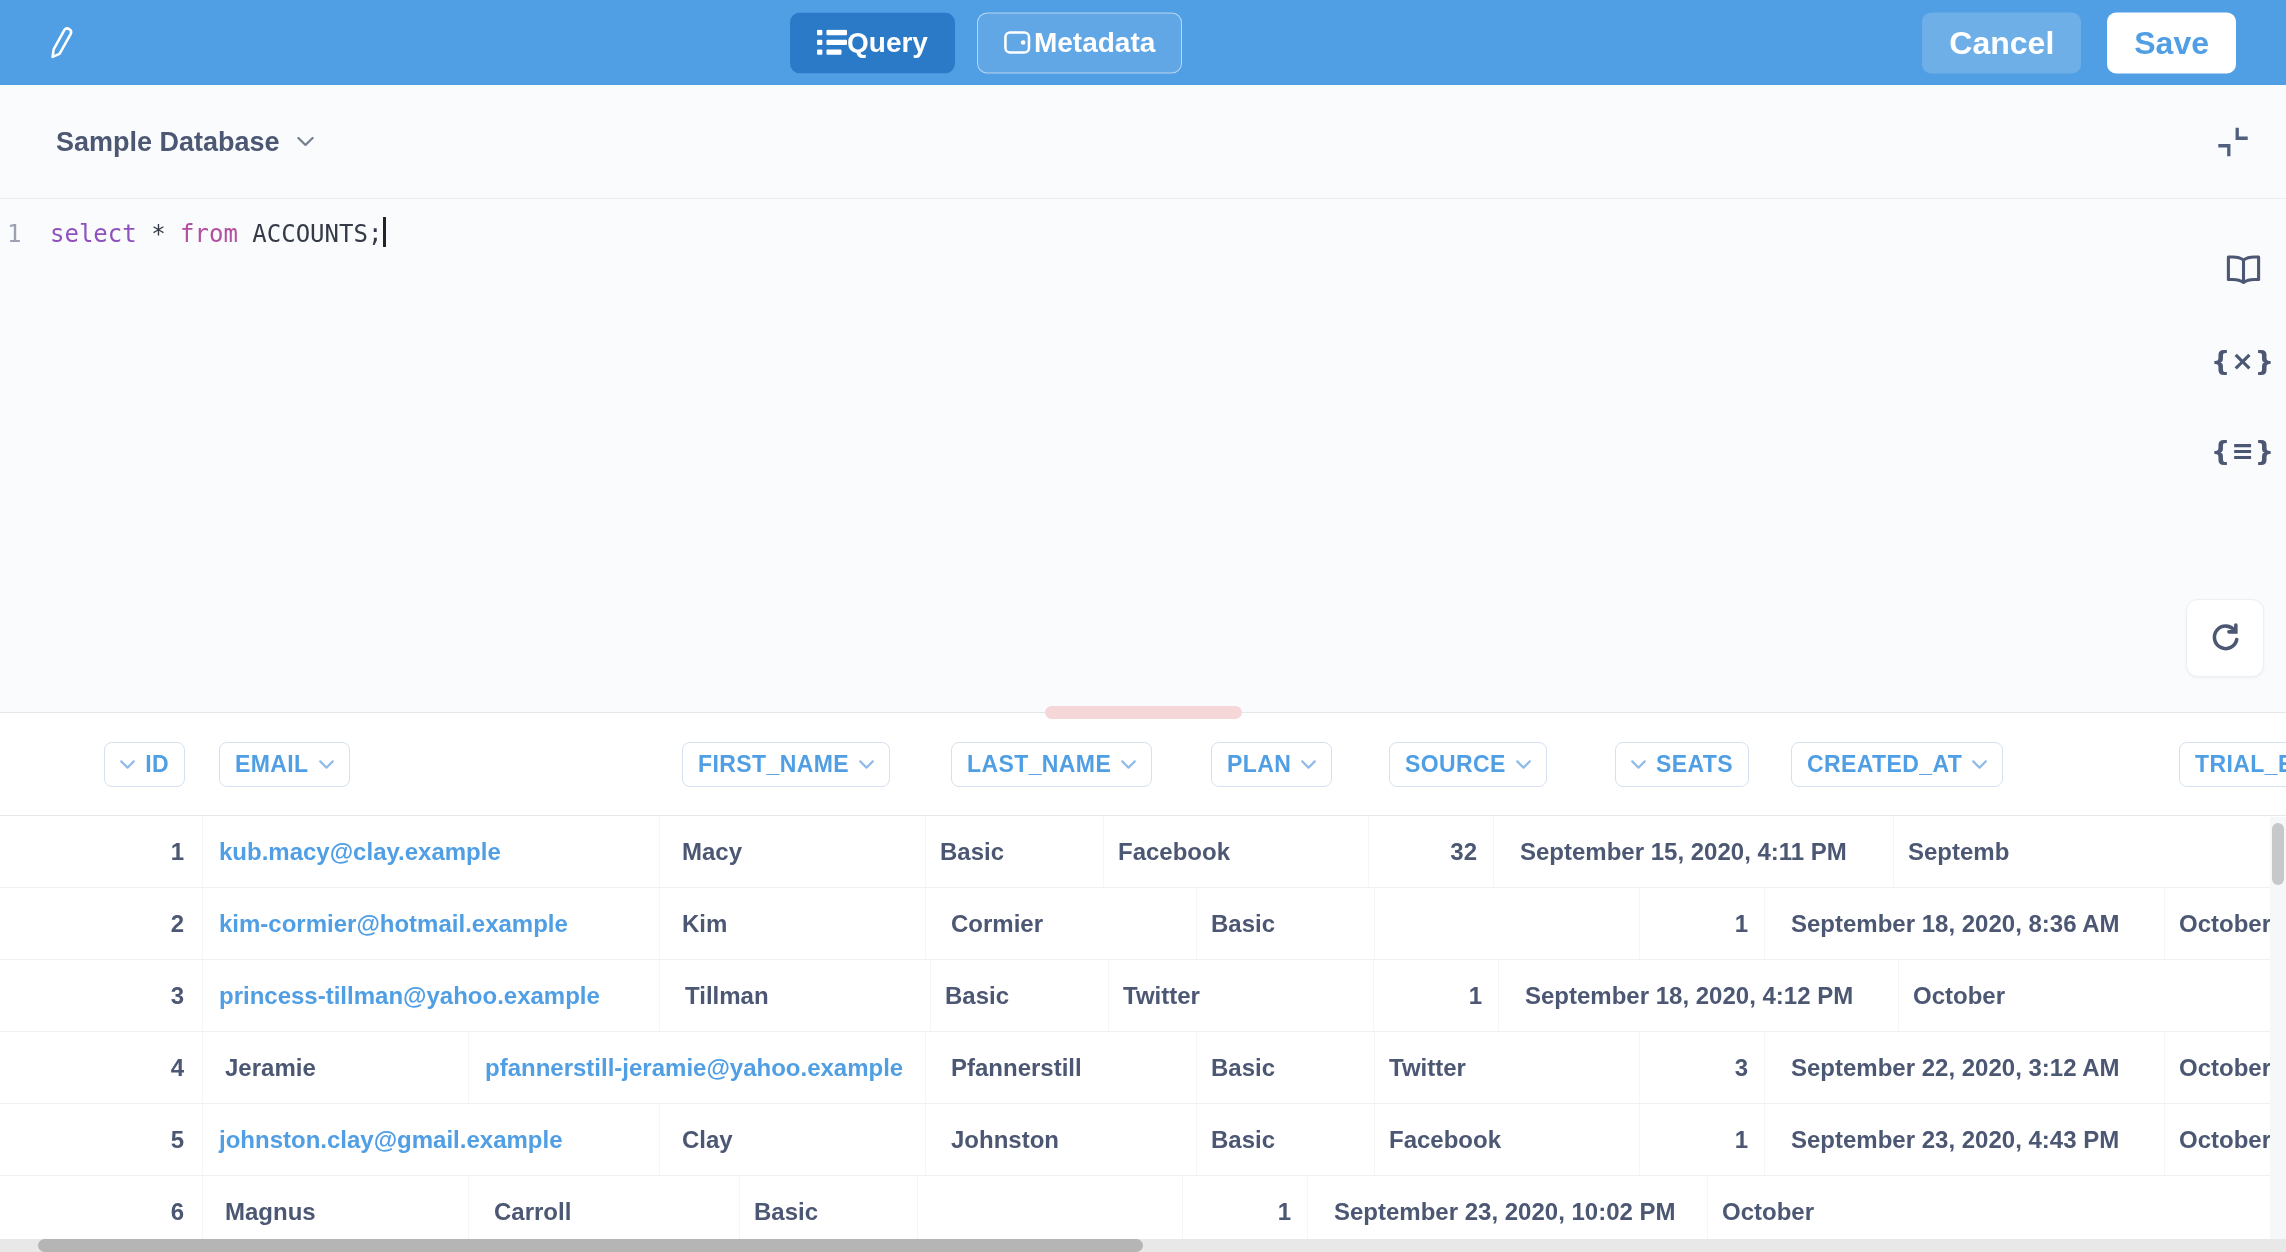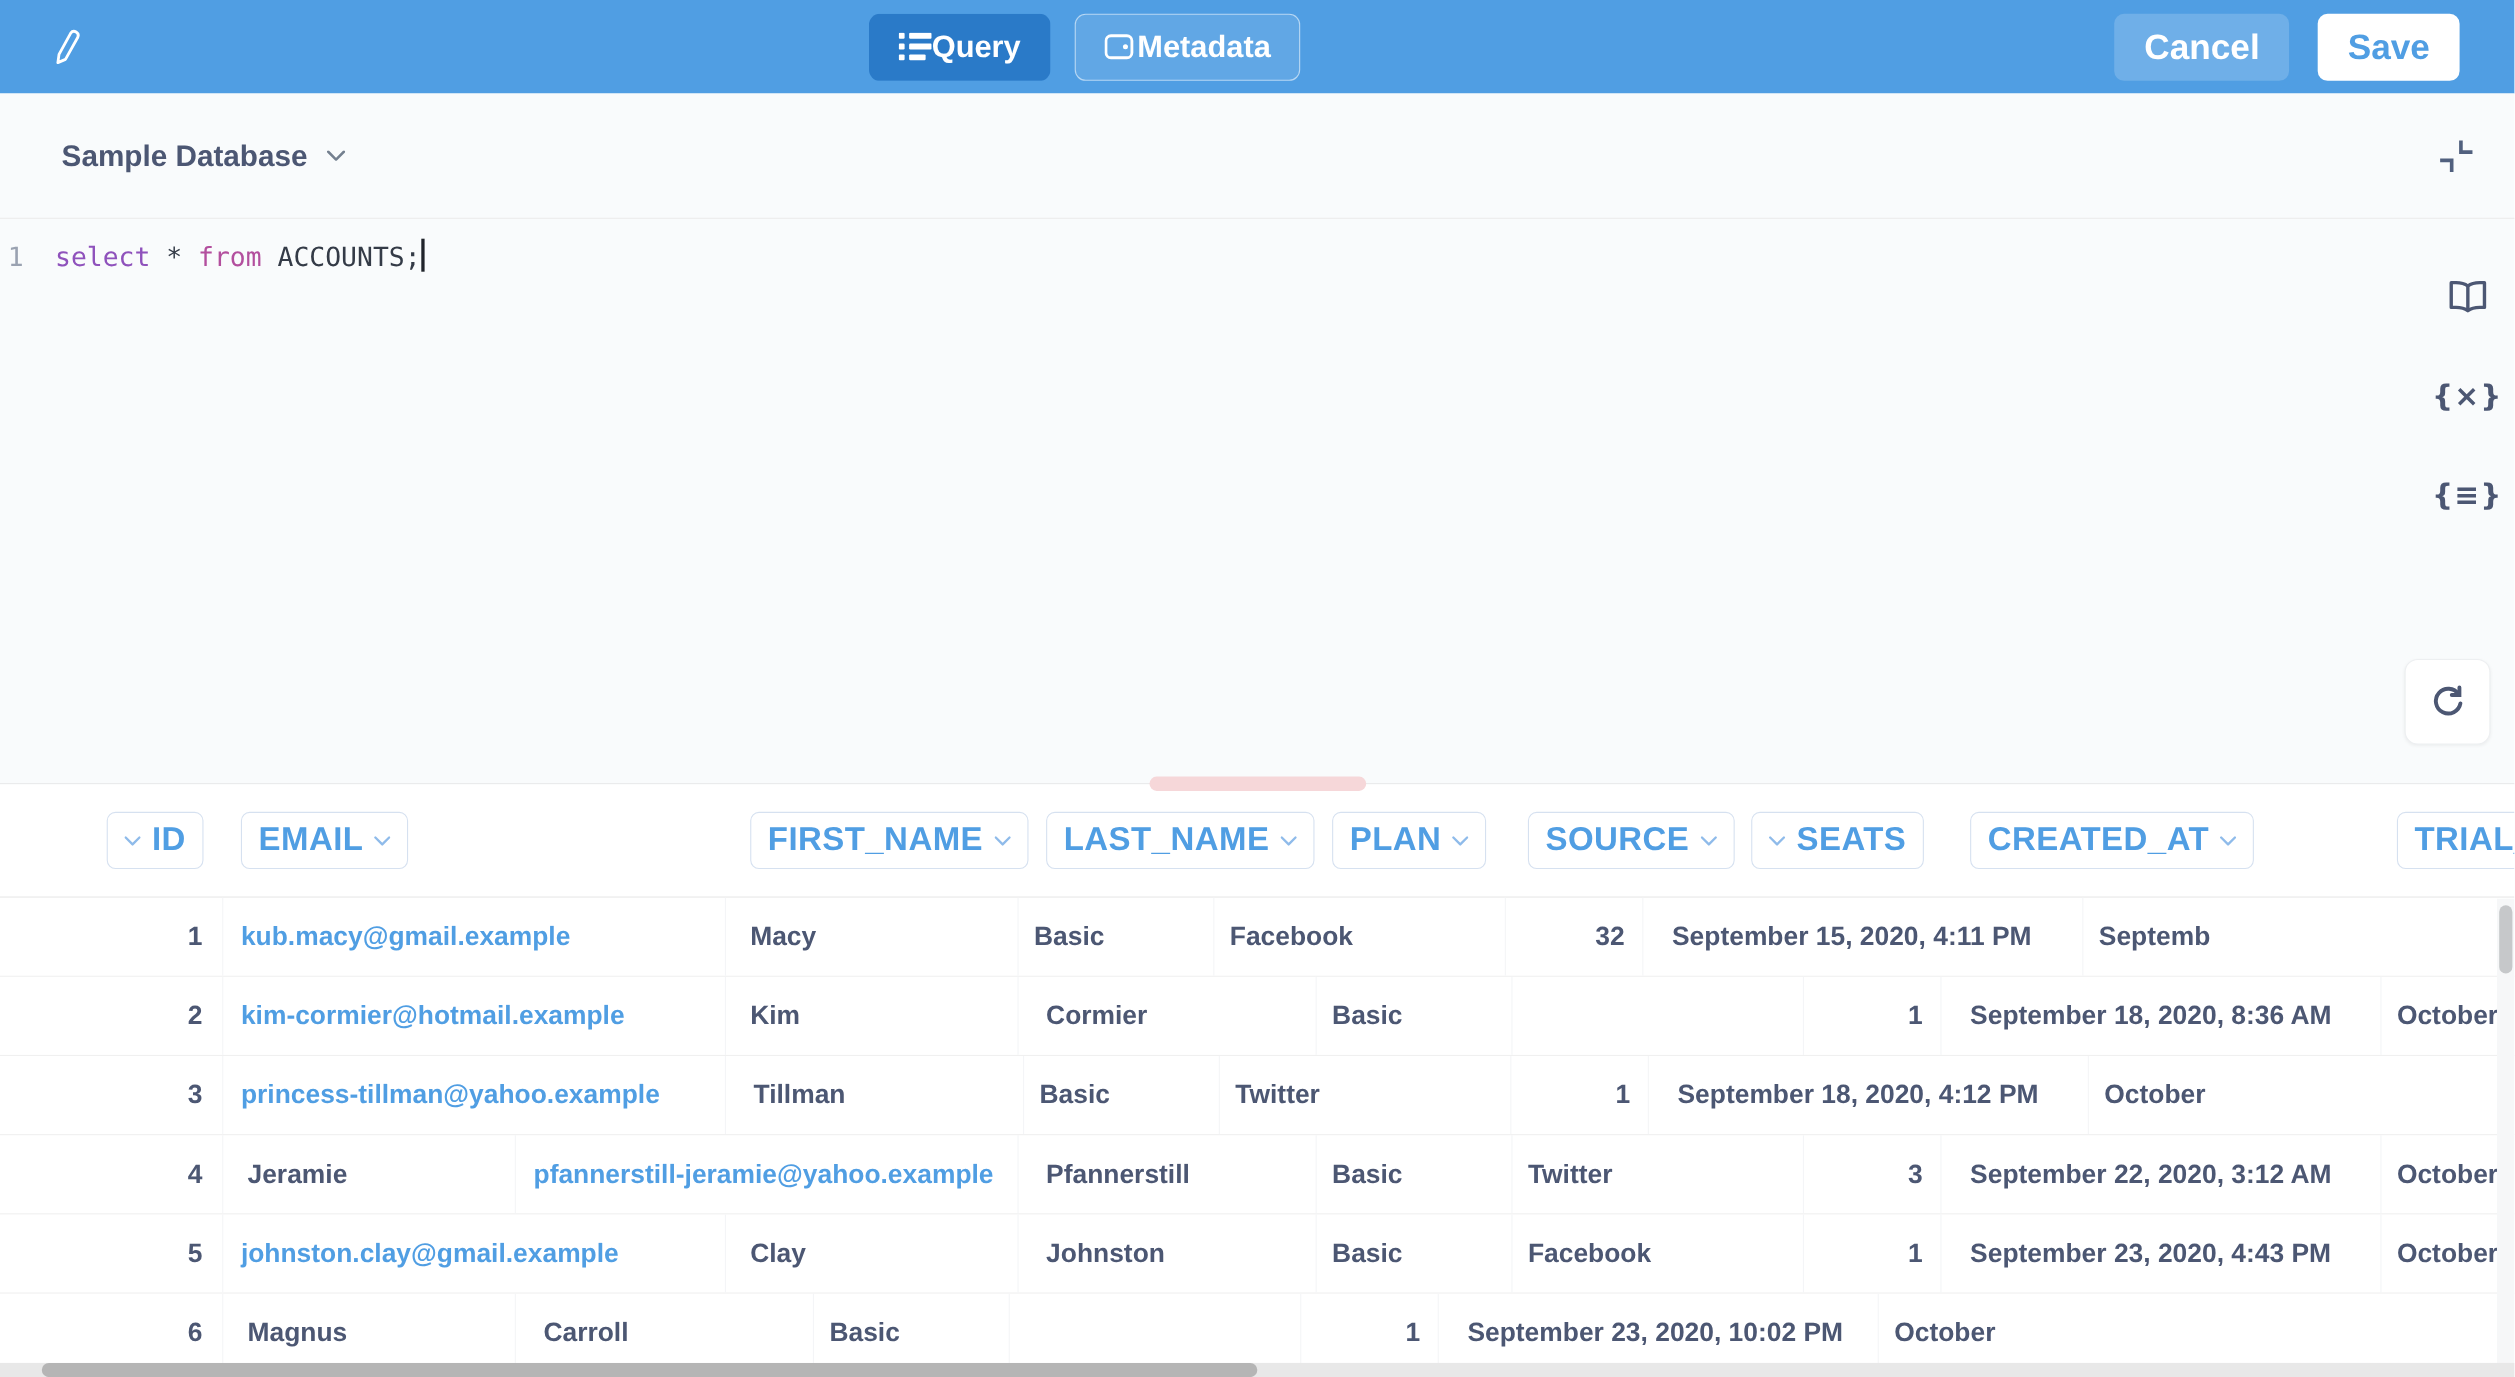--- a/index.html
+++ b/index.html
@@ -58,21 +58,21 @@
   .drag-handle{position:absolute;top:706px;left:calc(50% - 98px);width:197px;height:13px;border-radius:7px;
       background:var(--handle);z-index:6;cursor:row-resize}
 
   
   .results{position:relative;height:539px;background:#fff;border-top:1px solid #E5E6E8;overflow:hidden}
   .thead{height:103px;display:flex;align-items:center;border-bottom:1px solid #E8E8E8;background:#fff;overflow:hidden}
   .spacer{width:40px;flex-shrink:0}
   .hcell,.cell{flex-shrink:0;display:flex;align-items:center}
   .hcell.right,.cell.right{justify-content:flex-end}
   .pill{display:inline-flex;align-items:center;gap:10px;padding:10px 15px;border:1px solid var(--pill-border);
-      border-radius:8px;background:#fff;color:var(--brand);font-family:inherit;font-size:30px;font-weight:700;
+      border-radius:8px;background:#fff;color:var(--brand);font-family:inherit;font-size:23px;font-weight:700;
       letter-spacing:.4px;cursor:pointer;white-space:nowrap;line-height:1}
   .pill .chev{color:#8FBBEA;flex-shrink:0}
   .row{display:flex;height:72px;border-bottom:1px solid var(--row-line)}
   .cell{font-size:24px;font-weight:700;color:var(--text-dark);border-right:1px solid var(--col-line);white-space:nowrap}
   .cell:last-child{border-right:none}
   .cell.link{color:var(--brand);cursor:pointer}
   .vtrack{position:absolute;top:104px;right:0;bottom:0;width:16px;background:#F6F7F8}
   .vthumb{position:absolute;top:6px;right:2px;width:12px;height:62px;border-radius:6px;background:#C6C8CA}
 
   
@@ -236,21 +236,21 @@
         <div class="hcell" style="width: 320px; padding-left: 14px;">
           <button class="pill">
             <span>TRIAL_E</span>
           </button>
         </div>
       </div>
     <div class="tbody">
         <div class="row">
           <div class="spacer"></div>
           <div class="cell right" style="width: 163px; padding-right: 18px;">1</div>
-          <div class="cell link" style="width: 457px; padding-left: 16px;">kub.macy@gmail.example</div>
+          <div class="cell link" style="width: 457px; padding-left: 16px;">kub.macy@clay.example</div>
           <div class="cell" style="width: 266px; padding-left: 22px;">Macy</div>
           <div class="cell" style="width: 178px; padding-left: 14px;">Basic</div>
           <div class="cell" style="width: 265px; padding-left: 14px;">Facebook</div>
           <div class="cell right" style="width: 125px; padding-right: 16px;">32</div>
           <div class="cell" style="width: 400px; padding-left: 26px;">September 15, 2020, 4:11 PM</div>
           <div class="cell" style="width: 320px; padding-left: 14px;">Septemb</div>
         </div>
         <div class="row">
           <div class="spacer"></div>
           <div class="cell right" style="width: 163px; padding-right: 18px;">2</div>

